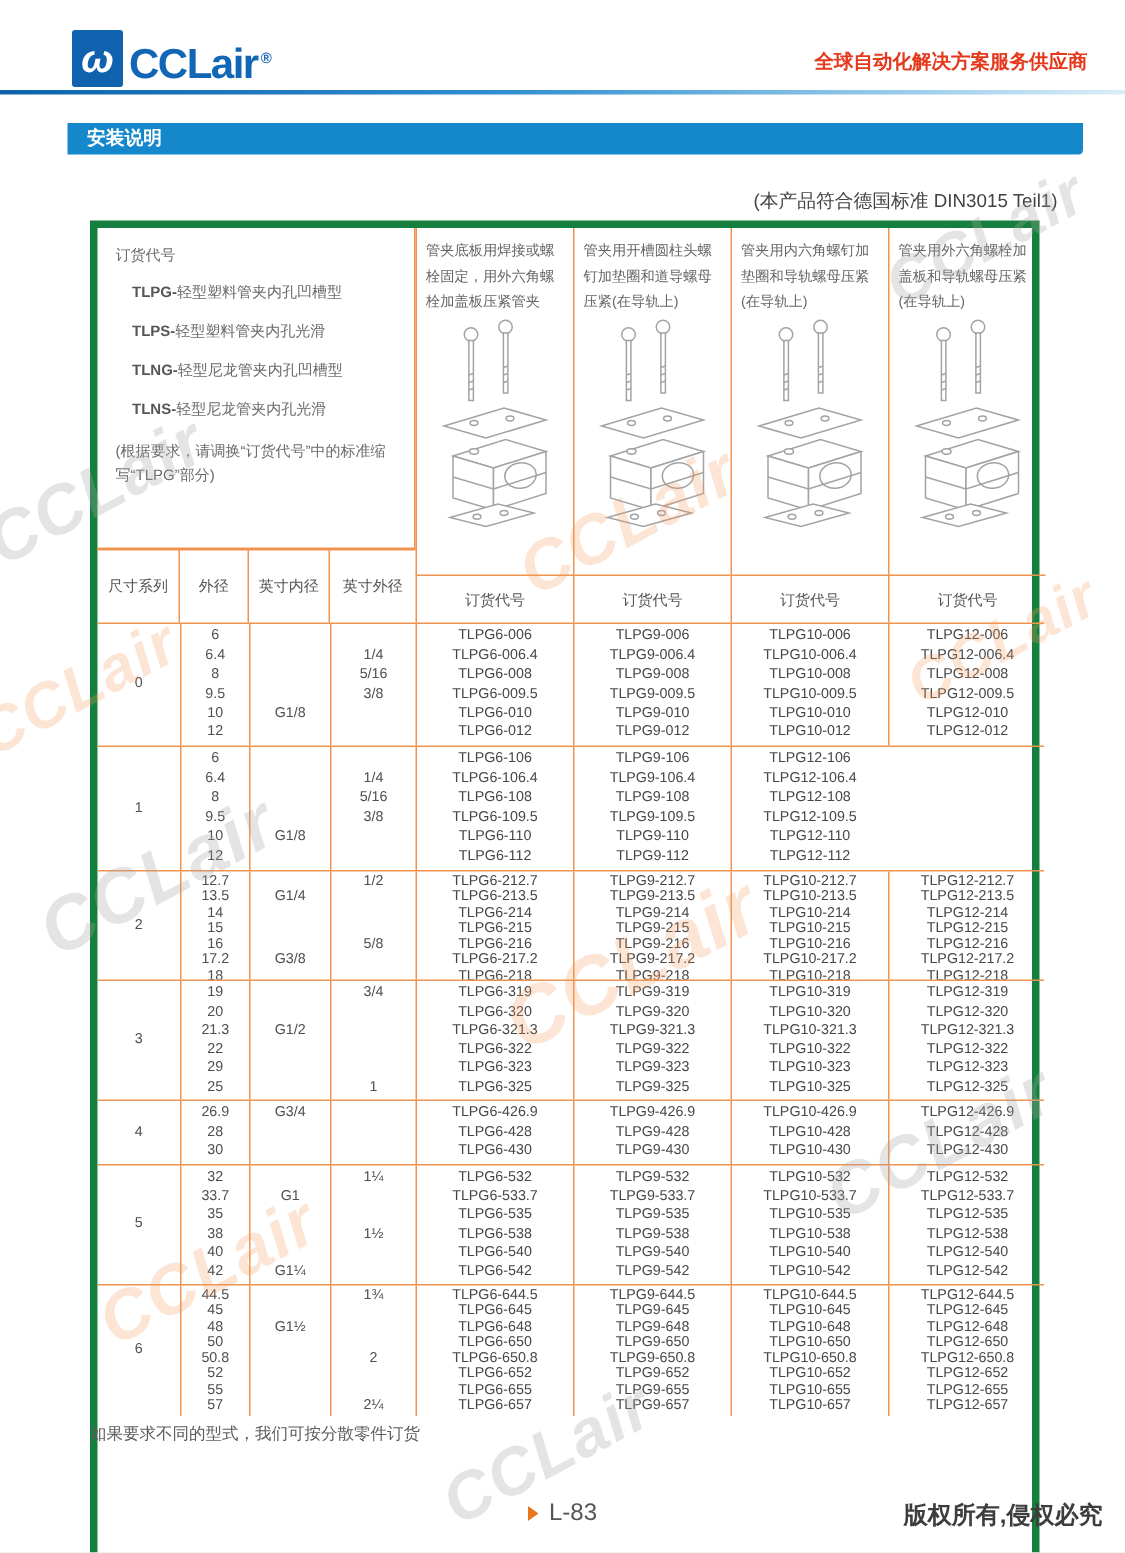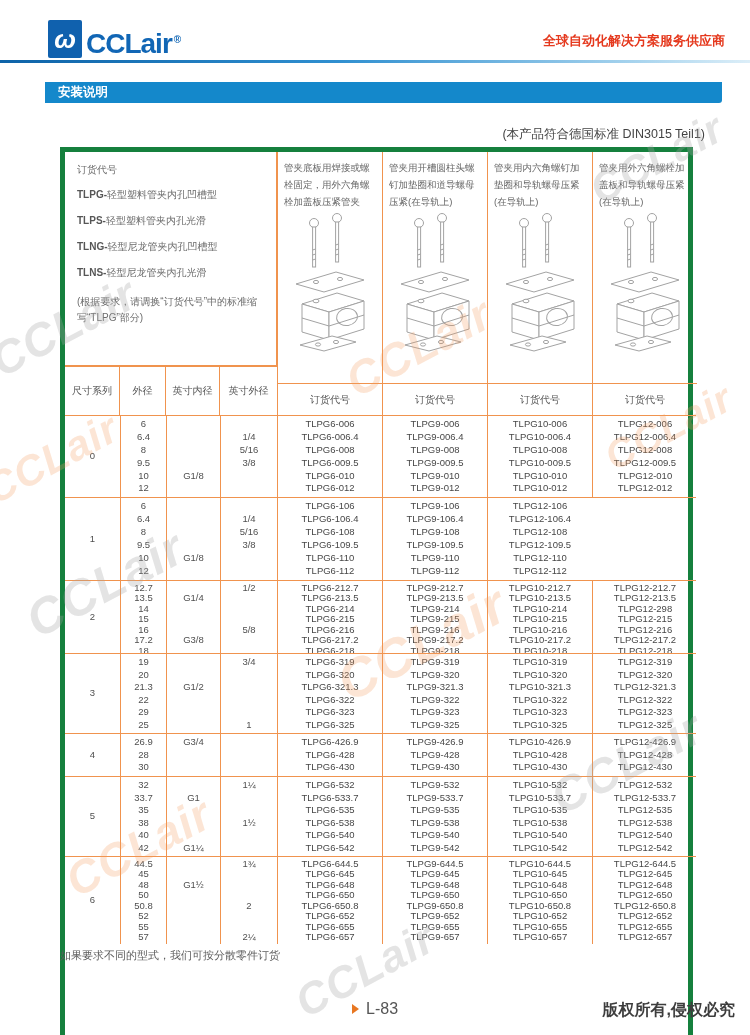--- a/index.html
+++ b/index.html
@@ -24,21 +24,21 @@
   .din-note { position:absolute; right:45px; top:126px; font-size:12.5px; color:#434343; }
 
   
   .tbl { position:absolute; left:60px; top:147px; width:633px; height:920px;
          border:5px solid #15803d; font-size:10px; color:#5a5a5a; }
   .tbl .abs { position:absolute; }
 
   .intro-cell { left:0; top:0; width:212px; height:214px; border-right:1px solid #f0934e;
                 border-bottom:1px solid #f0934e; padding:11px 12px; color:#6b6b6b; }
   .intro-title { margin-bottom:11px; }
-  .intro-line { margin-bottom:12px; }
+  .intro-line { margin-bottom:12px;margin-left:11px; }
   .intro-line b { color:#565656; }
   .intro-note { margin-top:14px; line-height:1.55; }
 
   .img-cell { top:0; width:105px; height:231px; border-left:1px solid #f0934e; }
   .img-desc { padding:7px 6px 0 6px; font-size:9.5px; line-height:1.8; color:#666; }
   .img-art { display:block; margin:2px auto 0 auto; }
 
   .hdr-cell { top:214px; height:49px; border-top:1px solid #f0934e; border-right:1px solid #f0934e;
               display:flex; align-items:center; justify-content:center; color:#555; }
   .code-hdr { top:231px; width:105px; height:32px; border-top:1px solid #f0934e; border-left:1px solid #f0934e;
@@ -328,21 +328,21 @@
             <div class="ln">TLPG10-213.5</div>
             <div class="ln">TLPG10-214</div>
             <div class="ln">TLPG10-215</div>
             <div class="ln">TLPG10-216</div>
             <div class="ln">TLPG10-217.2</div>
             <div class="ln">TLPG10-218</div>
           </div>
           <div class="sec-cell col-codes">
             <div class="ln">TLPG12-212.7</div>
             <div class="ln">TLPG12-213.5</div>
-            <div class="ln">TLPG12-298</div>
+            <div class="ln">TLPG12-214</div>
             <div class="ln">TLPG12-215</div>
             <div class="ln">TLPG12-216</div>
             <div class="ln">TLPG12-217.2</div>
             <div class="ln">TLPG12-218</div>
           </div>
         </div>
         <div class="sec" style="height: 80px;">
           <div class="sec-cell col-series mid">
             <div class="ln">3</div>
           </div>

